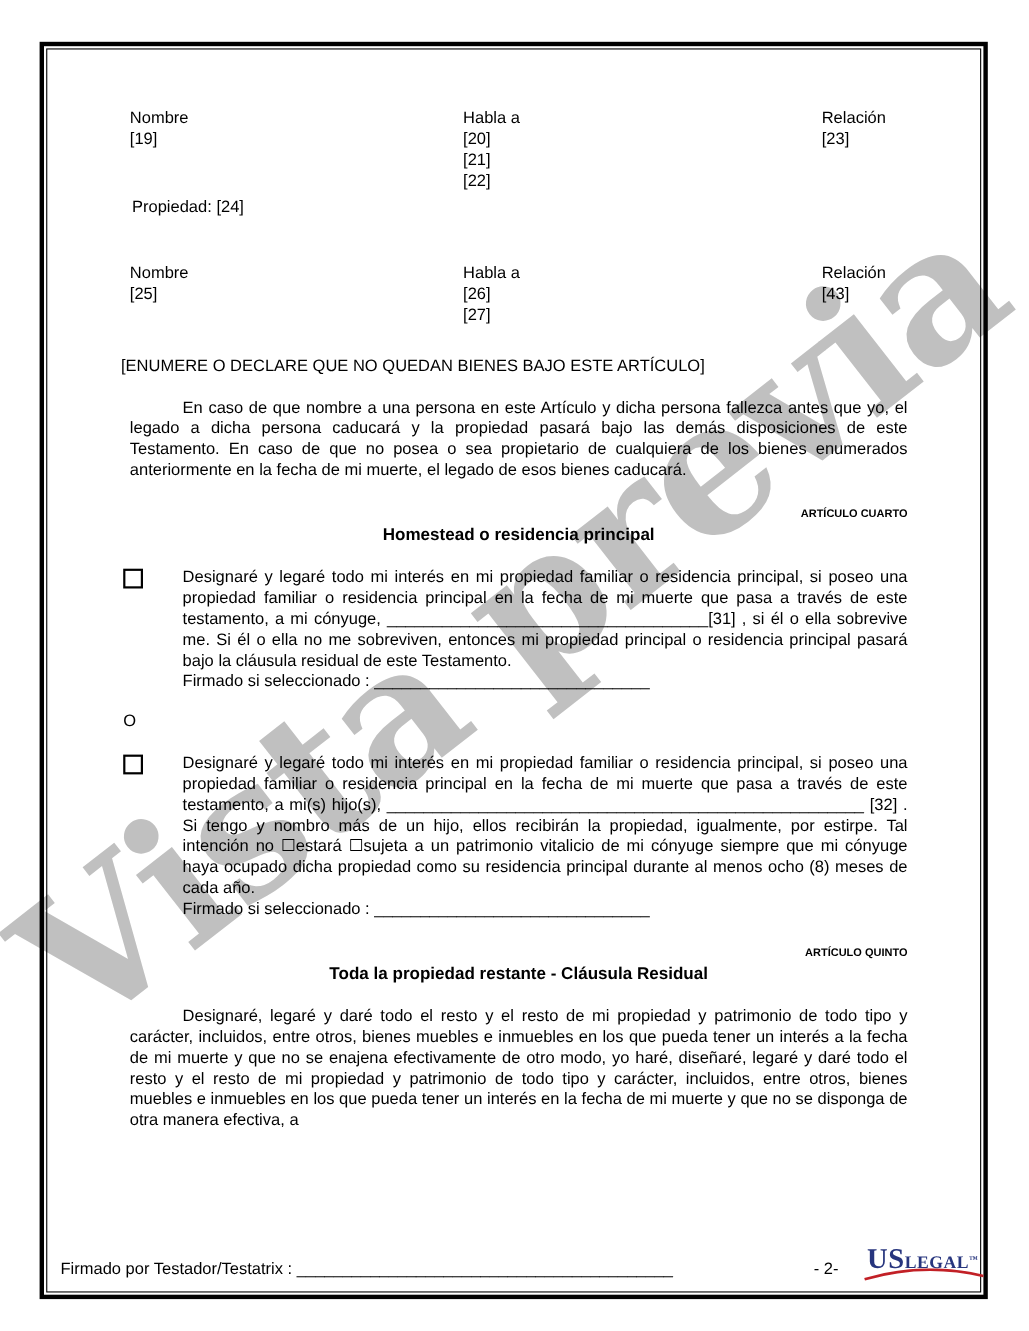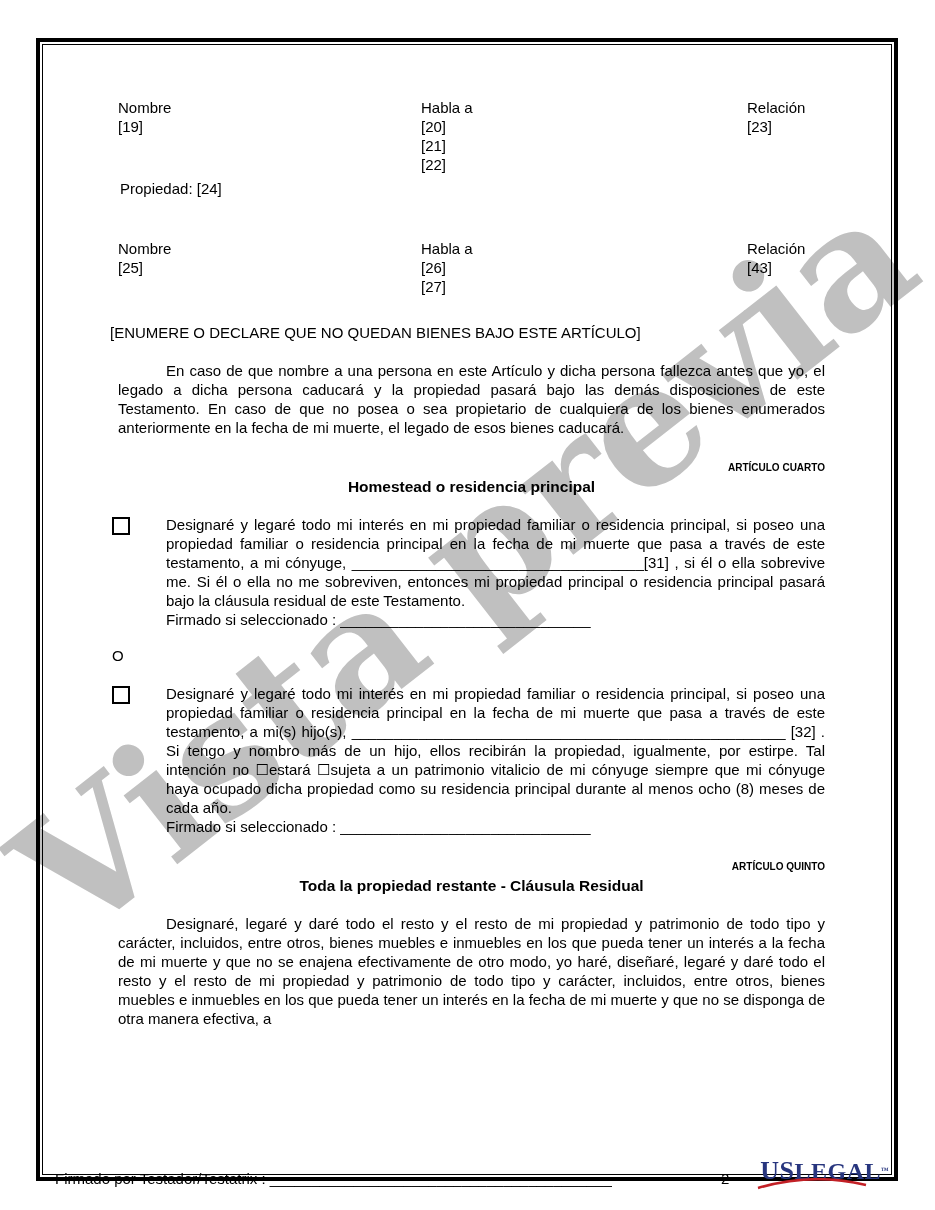--- a/index.html
+++ b/index.html
@@ -83,38 +83,38 @@
     font-size:168px;
     letter-spacing:-3px;
     color:#8c8c8c;
     opacity:0.55;
     mix-blend-mode:multiply;
     pointer-events:none;
     z-index:20;
   }
   .footer{
     position:absolute;
-    left:55px;right:46px;bottom:22px;
+    left:55px;right:46px;bottom:47px;
     display:flex;
     align-items:flex-end;
     font-size:15px;line-height:18px;
     z-index:5;
   }
   .footer-signature{flex:1;}
   .footer-page{margin-right:26px;margin-left:10px;white-space:nowrap;}
   .logo{
     position:relative;
     color:#27357e;
     font-family:"Liberation Serif", serif;
     font-weight:bold;
     white-space:nowrap;
     padding-bottom:5px;
   }
   .logo .big{font-size:26px;letter-spacing:0.5px;}
-  .logo .small{font-size:24px;letter-spacing:0.5px;}
+  .logo .small{font-size:16px;letter-spacing:0.5px;}
   .logo .tm{font-size:8px;vertical-align:top;color:#27357e;}
   .logo svg{position:absolute;left:-4px;bottom:-2px;}
 </style>
 </head>
 <body>
 
 <div class="page">
 
   <div class="frame">
     <div class="frame-inner"></div>

